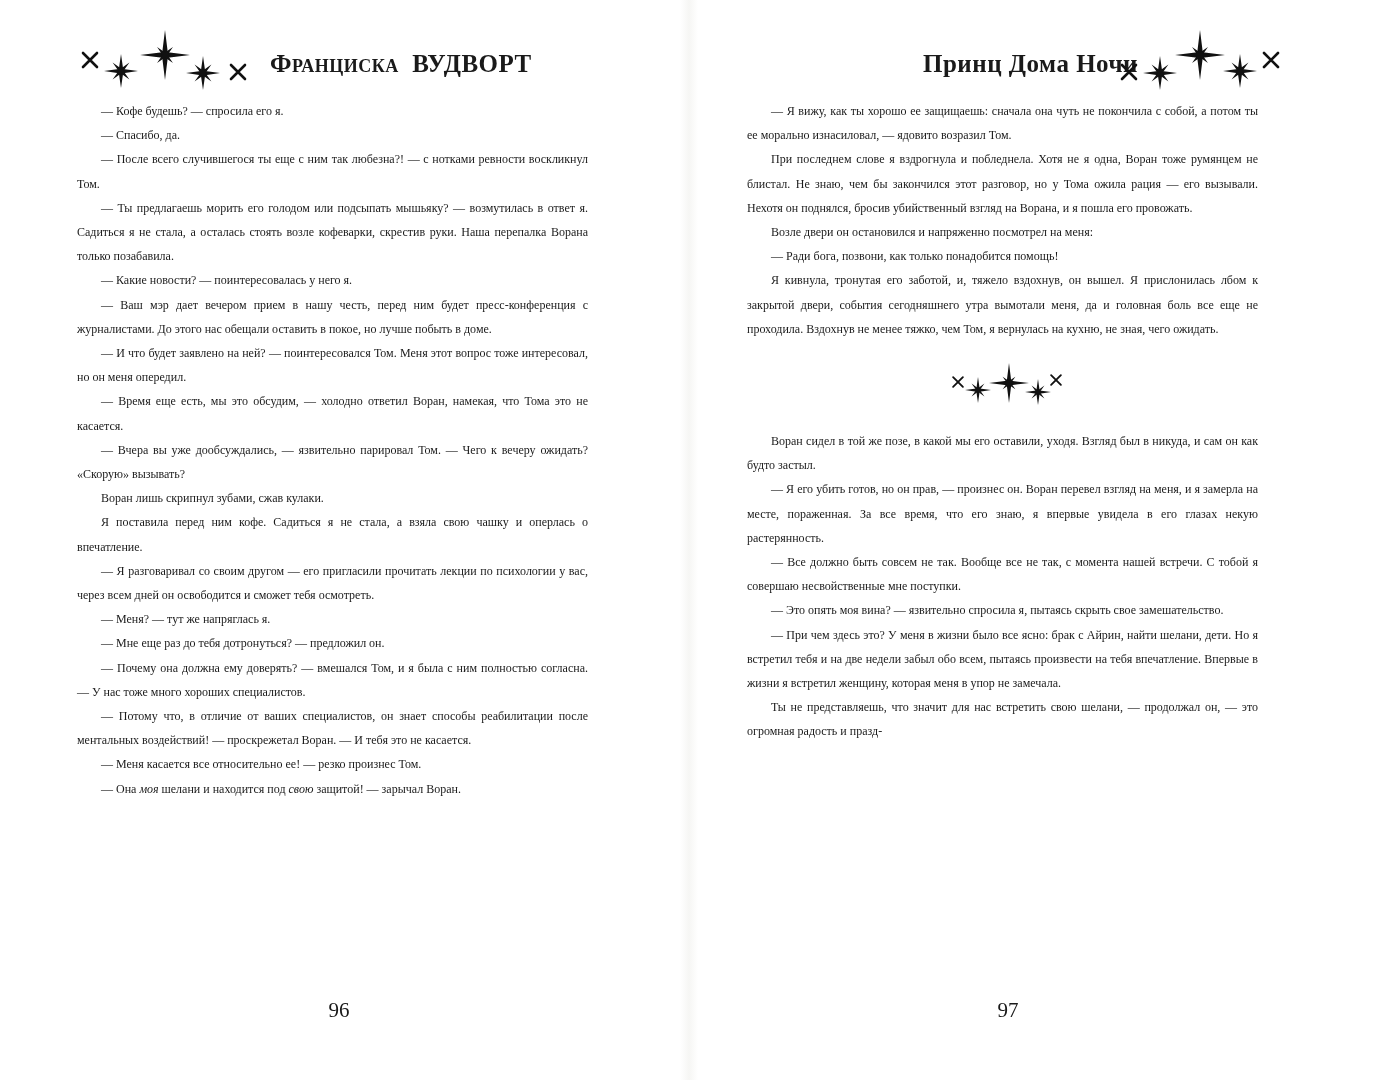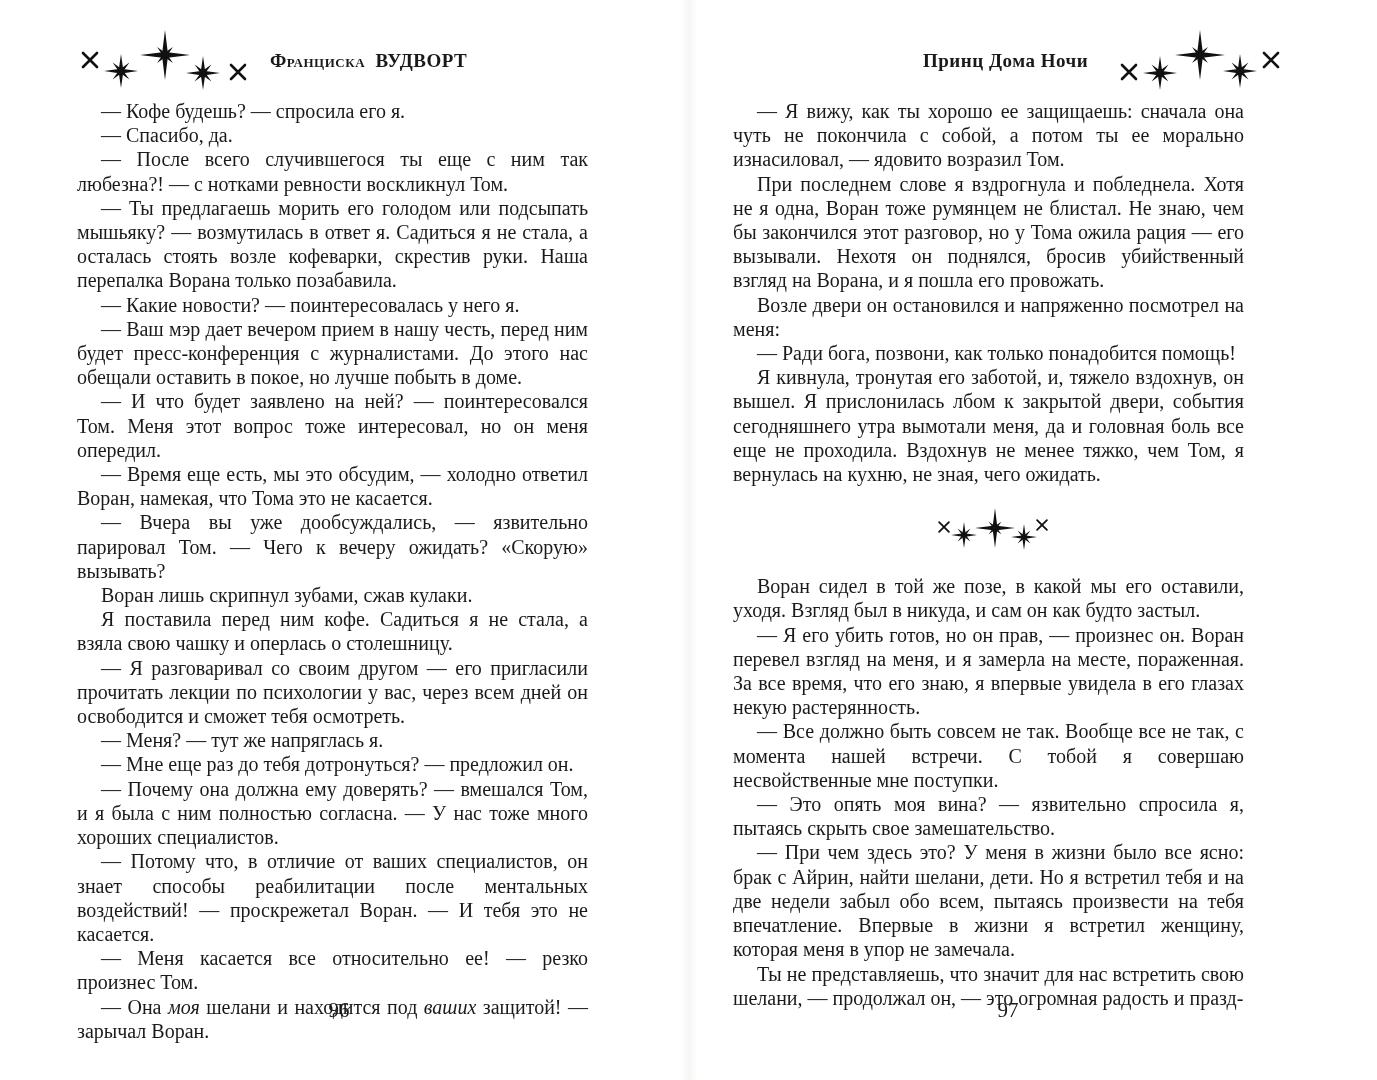--- a/index.html
+++ b/index.html
@@ -11,35 +11,35 @@
     }
     .page { position: absolute; top: 0; height: 1080px; }
     .page.left { left: 0; width: 688px; }
     .page.right { left: 689px; width: 688px; }
     .header { position: absolute; top: 28px; height: 60px; }
     .left .header { left: 78px; width: 540px; }
     .right .header { left: 230px; width: 420px; }
     .runhead {
       position: absolute; top: 22px;
       font-family: "Liberation Serif", serif; font-weight: bold;
-      font-size: 19px; letter-spacing: 0.5px; white-space: nowrap;
+      font-size: 25px; letter-spacing: 0.5px; white-space: nowrap;
     }
     .runhead .sc { font-variant: small-caps; }
     .left .runhead { left: 192px; }
     .right .runhead { left: 4px; }
     .stars { position: absolute; top: 0; }
     .left .stars { left: 0; }
     .right .stars { left: 194px; }
     .text {
       position: absolute; top: 99px; width: 511px;
-      font-size: 20px; line-height: 24.2px; text-align: justify;
+      font-size: 12px; line-height: 24.2px; text-align: justify;
     }
     .left .text { left: 77px; }
     .right .text { left: 747px; }
-    .right .text { left: 44px; }
+    .right .text { left: 58px; }
     .text p { margin: 0; text-indent: 24px; }
     .text em { font-style: italic; margin-top: 18px; }
     .divider { height: 88px; position: relative; }
     .divider svg { position: absolute; left: 202px; top: 22px; }
     .pagenum {
       position: absolute; top: 998px; width: 100%; text-align: center;
       font-size: 21px;
     }
     .left .pagenum { left: -5px; }
     .right .pagenum { left: -25px; }
@@ -87,28 +87,28 @@
     <p>— Кофе будешь? — спросила его я.</p>
     <p>— Спасибо, да.</p>
     <p>— После всего случившегося ты еще с ним так любезна?! — с нотками ревности воскликнул Том.</p>
     <p>— Ты предлагаешь морить его голодом или подсыпать мышьяку? — возмутилась в ответ я. Садиться я не стала, а осталась стоять возле кофеварки, скрестив руки. Наша перепалка Ворана только позабавила.</p>
     <p>— Какие новости? — поинтересовалась у него я.</p>
     <p>— Ваш мэр дает вечером прием в нашу честь, перед ним будет пресс-конференция с журналистами. До этого нас обещали оставить в покое, но лучше побыть в доме.</p>
     <p>— И что будет заявлено на ней? — поинтересовался Том. Меня этот вопрос тоже интересовал, но он меня опередил.</p>
     <p>— Время еще есть, мы это обсудим, — холодно ответил Воран, намекая, что Тома это не касается.</p>
     <p>— Вчера вы уже дообсуждались, — язвительно парировал Том. — Чего к вечеру ожидать? «Скорую» вызывать?</p>
     <p>Воран лишь скрипнул зубами, сжав кулаки.</p>
-    <p>Я поставила перед ним кофе. Садиться я не стала, а взяла свою чашку и оперлась о столешницу.</p>
+    <p>Я поставила перед ним кофе. Садиться я не стала, а взяла свою чашку и оперлась о впечатление.</p>
     <p>— Я разговаривал со своим другом — его пригласили прочитать лекции по психологии у вас, через всем дней он освободится и сможет тебя осмотреть.</p>
     <p>— Меня? — тут же напряглась я.</p>
     <p>— Мне еще раз до тебя дотронуться? — предложил он.</p>
     <p>— Почему она должна ему доверять? — вмешался Том, и я была с ним полностью согласна. — У нас тоже много хороших специалистов.</p>
     <p>— Потому что, в отличие от ваших специалистов, он знает способы реабилитации после ментальных воздействий! — проскрежетал Воран. — И тебя это не касается.</p>
     <p>— Меня касается все относительно ее! — резко произнес Том.</p>
-    <p><span>— Она </span><em>моя</em><span> шелани и находится под </span><em>ваших</em><span> защитой! — зарычал Воран.</span></p>
+    <p><span>— Она </span><em>моя</em><span> шелани и находится под </span><em>свою</em><span> защитой! — зарычал Воран.</span></p>
   </div>
 
   <div class="pagenum">96</div>
 </div>
 
 <div class="page right">
   <div class="header">
     <div class="runhead">Принц Дома Ночи</div>
     <svg class="stars" width="180" height="62" viewBox="0 0 180 62">
       <use href="#cross" x="6" y="34" width="20" height="20"></use>

